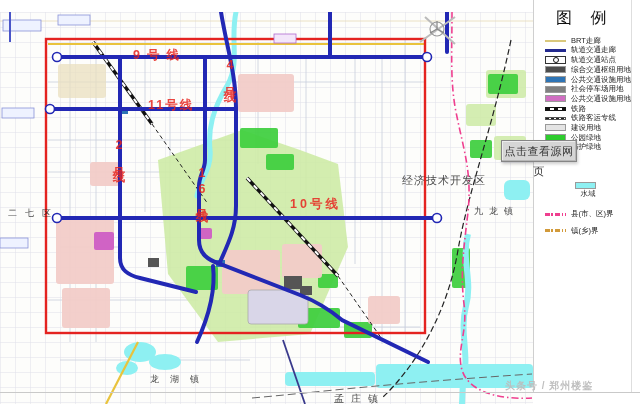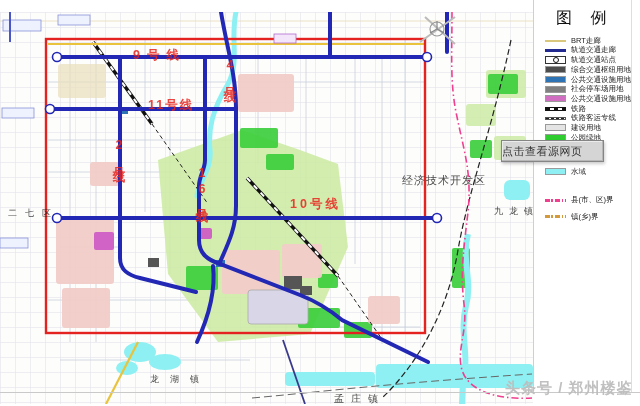--- a/index.html
+++ b/index.html
@@ -12,43 +12,43 @@
   
   .plc{position:absolute;color:#1d1d1d;font-size:9px;opacity:.82;white-space:nowrap;}
   .mlb{position:absolute;color:#e8251f;font-weight:bold;font-size:12.5px;opacity:.85;white-space:nowrap;}
   .v{writing-mode:vertical-rl;text-orientation:upright;}
   
   .legend{position:absolute;left:533px;top:0;width:97px;height:392px;background:#fff;
           border-left:1px solid #cfcfcf;border-right:1px solid #dedede;}
   .legend-title{margin:8px 0 0 22px;font-size:16px;font-weight:normal;color:#111;letter-spacing:7px;}
   #legend-items{margin-top:8px;}
   .legend-row{display:flex;align-items:center;height:7.5px;margin:0 0 2.2px 11px;}
-  #legend-items .legend-row:nth-child(13){margin-top:17px;}
+  #legend-items .legend-row:nth-child(13){margin-top:31px;flex-direction:column;}
   #legend-items .legend-row:nth-child(14){margin-top:21px;}
   #legend-items .legend-row:nth-child(15){margin-top:9px;}
   .swatch{flex:0 0 auto;width:21px;margin-right:5px;}
   .sw-line-thin{height:2px;}
   .sw-line-thick{height:3px;}
   .sw-box{height:7px;border:1px solid #9a9a9a;box-sizing:border-box;}
   .sw-station{height:8px;border:1px solid #333;box-sizing:border-box;background:#fff;
               display:flex;align-items:center;justify-content:center;}
   .st-dot{display:block;width:4px;height:4px;border:1px solid #111;border-radius:50%;background:#fff;}
   .sw-railway{height:4px;border:1px solid #111;box-sizing:border-box;
               background:repeating-linear-gradient(90deg,#111 0 4px,#fff 4px 8px);}
   .sw-railway-fine{height:3px;border:1px solid #555;box-sizing:border-box;
               background:repeating-linear-gradient(90deg,#222 0 3px,#fff 3px 5px);}
   .sw-boundary{height:3px;}
   .legend-label{font-size:7.5px;color:#222;white-space:nowrap;letter-spacing:0;}
   
-  .src-tooltip{position:absolute;left:501px;top:140px;width:103px;height:22px;z-index:30;
+  .src-tooltip{position:absolute;left:501px;top:140px;width:76px;height:22px;z-index:30;
                background:#d5d5d5;border:1px solid #858585;box-sizing:border-box;
                box-shadow:inset -1px -1px 0 #b7b7b7, inset 1px 1px 0 #ececec, 1px 2px 3px rgba(0,0,0,.2);
-               font-size:11px;color:#333;text-align:left;line-height:20px;letter-spacing:.5px;cursor:pointer;}
-  
-  .watermark{position:absolute;left:505px;top:379px;z-index:40;font-size:15px;font-weight:bold;
+               font-size:11px;color:#333;text-align:center;line-height:20px;letter-spacing:.5px;cursor:pointer;}
+  
+  .watermark{position:absolute;left:505px;top:379px;z-index:40;font-size:10px;font-weight:bold;
              color:#bdbdbd;letter-spacing:1px;opacity:.95;white-space:nowrap;}
 </style>
 </head>
 <body>
 
 <div class="stage">
 
   <div class="map-area">
     <svg width="533" height="392" viewBox="0 0 533 392">
       <defs>
@@ -183,21 +183,21 @@
 
     <div class="mlb" style="left:133px;top:35px;letter-spacing:7px;">9号线</div>
     <div class="mlb v" style="left:221px;top:46px;letter-spacing:4px;">4号线</div>
     <div class="mlb" style="left:148px;top:85px;letter-spacing:2px;">11号线</div>
     <div class="mlb v" style="left:110px;top:126px;letter-spacing:4px;">2号线</div>
     <div class="mlb v" style="left:193px;top:154px;letter-spacing:2px;">16号线</div>
     <div class="mlb" style="left:290px;top:184px;letter-spacing:3px;">10号线</div>
 
     <div class="plc" style="left:8px;top:195px;letter-spacing:8px;">二七区</div>
     <div class="plc" style="left:402px;top:161px;font-size:11px;letter-spacing:1px;">经济技术开发区</div>
-    <div class="plc" style="left:474px;top:193px;letter-spacing:6px;margin-left:20px;">九龙镇</div>
+    <div class="plc" style="left:474px;top:193px;letter-spacing:6px;">九龙镇</div>
     <div class="plc" style="left:150px;top:361px;letter-spacing:11px;text-align:center;">龙湖镇</div>
     <div class="plc" style="left:334px;top:380px;font-size:10px;letter-spacing:7px;font-family:Liberation Serif, serif;">孟庄镇</div>
   </div>
 
   <div class="legend">
     <div class="legend-title">图 例</div>
     <div id="legend-items">
     <div class="legend-row">
       <span class="swatch sw-line-thin" style="background: rgb(217, 200, 124);"></span>
       <span class="legend-label">BRT走廊</span>

